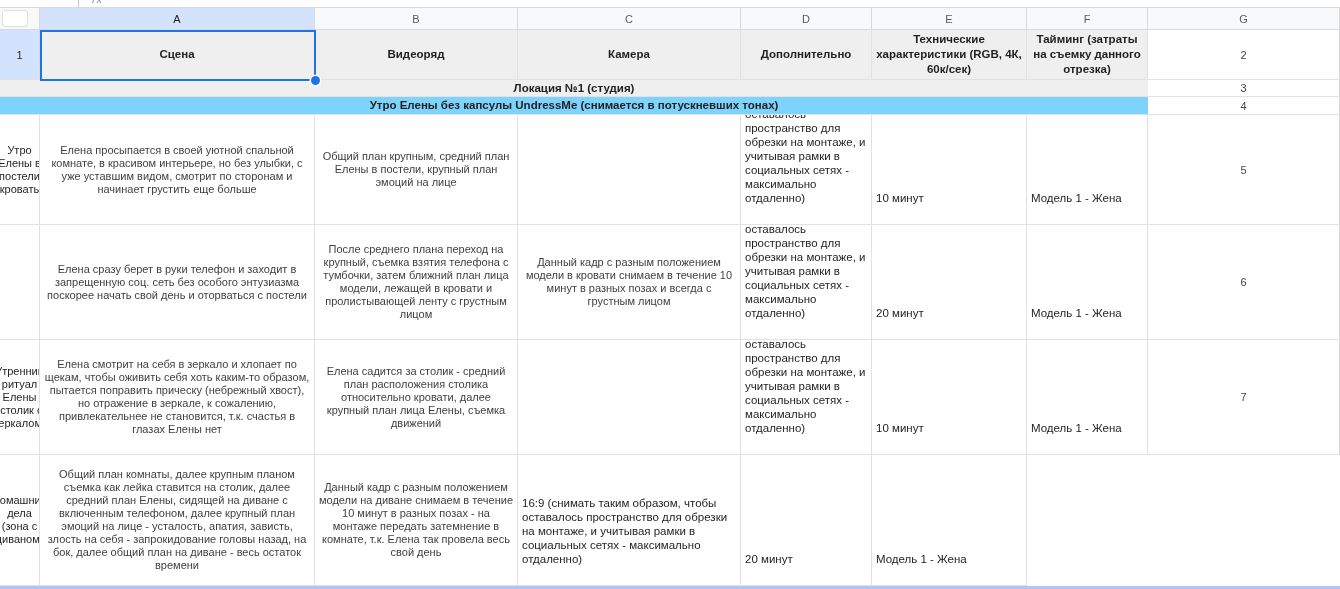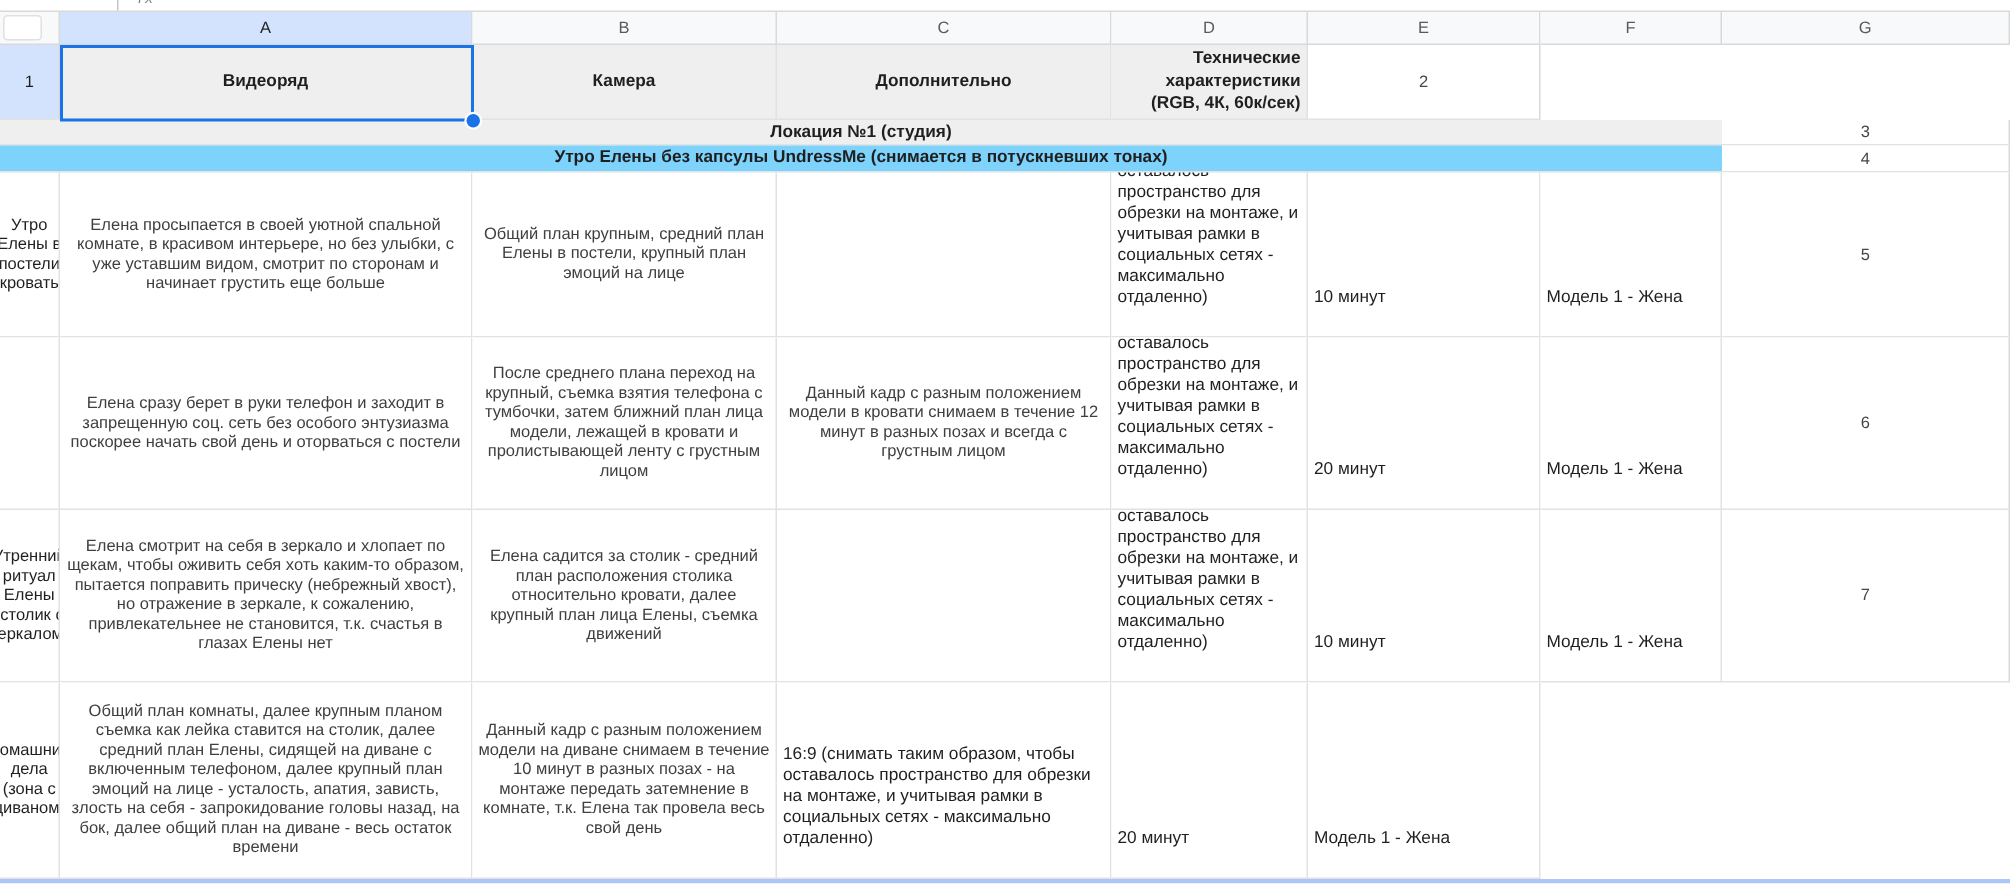--- a/index.html
+++ b/index.html
@@ -40,21 +40,21 @@
   .rn.sel { background: #d3e3fd; color: #1f1f1f; }
   .cell {
     position: relative; background: #fff;
     border-right: 1px solid #e2e2e2; border-bottom: 1px solid #e2e2e2;
     font-size: 11px; line-height: 13px; color: #3f3f3f;
     overflow: hidden; padding: 1px 4px;
   }
   .mid-center { display: flex; align-items: center; justify-content: center; text-align: center; }
   .bot-left { display: flex; align-items: flex-end; justify-content: flex-start; text-align: left; padding-bottom: 19px; line-height: 14px; font-size: 11.5px; color: #1f1f1f; }
   .bold { font-weight: normal; color: #1f1f1f; }
-  .head-cell { background: #efefef; font-weight: bold; color: #1f1f1f; font-size: 11.5px; line-height: 15px; text-align: right; }
+  .head-cell { background: #efefef; font-weight: bold; color: #1f1f1f; font-size: 11.5px; line-height: 15px; }
   .fill-gray { background: #efefef; }
   .fill-green { background: #7dd3fc; }
   .banner { border-right: none; font-weight: bold; color: #1f1f1f; font-size: 11.5px; }
   
   .sel-box {
     position: absolute; left: 40px; top: 22px; width: 276px; height: 51px;
     border: 2px solid #1a73e8; pointer-events: none;
   }
   .sel-handle {
     position: absolute; left: 311px; top: 68px; width: 9px; height: 9px;
@@ -78,45 +78,47 @@
       </div>
     <div class="ch sel">A</div>
     <div class="ch">B</div>
     <div class="ch">C</div>
     <div class="ch">D</div>
     <div class="ch">E</div>
     <div class="ch">F</div>
     <div class="ch">G</div>
 
     <div class="rn sel">1</div>
+    <div class="cell mid-center head-cell">Сцена</div>
     <div class="cell mid-center head-cell">Видеоряд</div>
     <div class="cell mid-center head-cell">Камера</div>
     <div class="cell mid-center head-cell">Дополнительно</div>
     <div class="cell mid-center head-cell">Технические характеристики (RGB, 4К, 60к/сек)</div>
+    <div class="cell mid-center head-cell">Тайминг (затраты на съемку данного отрезка)</div>
 
     <div class="rn">2</div>
     <div class="cell mid-center fill-gray banner" style="grid-column: span 7">Локация №1 (студия)</div>
 
     <div class="rn">3</div>
     <div class="cell mid-center fill-green banner" style="grid-column: span 7">Утро Елены без капсулы UndressMe (снимается в потускневших тонах)</div>
 
     <div class="rn">4</div>
     <div class="cell mid-center bold">Утро Елены в постели (кровать)</div>
     <div class="cell mid-center">Елена просыпается в своей уютной спальной комнате, в красивом интерьере, но без улыбки, с уже уставшим видом, смотрит по сторонам и начинает грустить еще больше</div>
     <div class="cell mid-center">Общий план крупным, средний план Елены в постели, крупный план эмоций на лице</div>
     <div class="cell mid-center"></div>
     <div class="cell bot-left">16:9 (снимать таким образом, чтобы оставалось пространство для обрезки на монтаже, и учитывая рамки в социальных сетях - максимально отдаленно)</div>
     <div class="cell bot-left">10 минут</div>
     <div class="cell bot-left">Модель 1 - Жена</div>
 
     <div class="rn">5</div>
     <div class="cell mid-center bold"></div>
     <div class="cell mid-center">Елена сразу берет в руки телефон и заходит в запрещенную соц. сеть без особого энтузиазма поскорее начать свой день и оторваться с постели</div>
     <div class="cell mid-center">После среднего плана переход на крупный, съемка взятия телефона с тумбочки, затем ближний план лица модели, лежащей в кровати и пролистывающей ленту с грустным лицом</div>
-    <div class="cell mid-center">Данный кадр с разным положением модели в кровати снимаем в течение 12 минут в разных позах и всегда с грустным лицом</div>
+    <div class="cell mid-center">Данный кадр с разным положением модели в кровати снимаем в течение 10 минут в разных позах и всегда с грустным лицом</div>
     <div class="cell bot-left">16:9 (снимать таким образом, чтобы оставалось пространство для обрезки на монтаже, и учитывая рамки в социальных сетях - максимально отдаленно)</div>
     <div class="cell bot-left">20 минут</div>
     <div class="cell bot-left">Модель 1 - Жена</div>
 
     <div class="rn">6</div>
     <div class="cell mid-center bold">Утренний ритуал Елены (столик с зеркалом)</div>
     <div class="cell mid-center">Елена смотрит на себя в зеркало и хлопает по щекам, чтобы оживить себя хоть каким-то образом, пытается поправить прическу (небрежный хвост), но отражение в зеркале, к сожалению, привлекательнее не становится, т.к. счастья в глазах Елены нет</div>
     <div class="cell mid-center">Елена садится за столик - средний план расположения столика относительно кровати, далее крупный план лица Елены, съемка движений</div>
     <div class="cell mid-center"></div>
     <div class="cell bot-left">16:9 (снимать таким образом, чтобы оставалось пространство для обрезки на монтаже, и учитывая рамки в социальных сетях - максимально отдаленно)</div>

